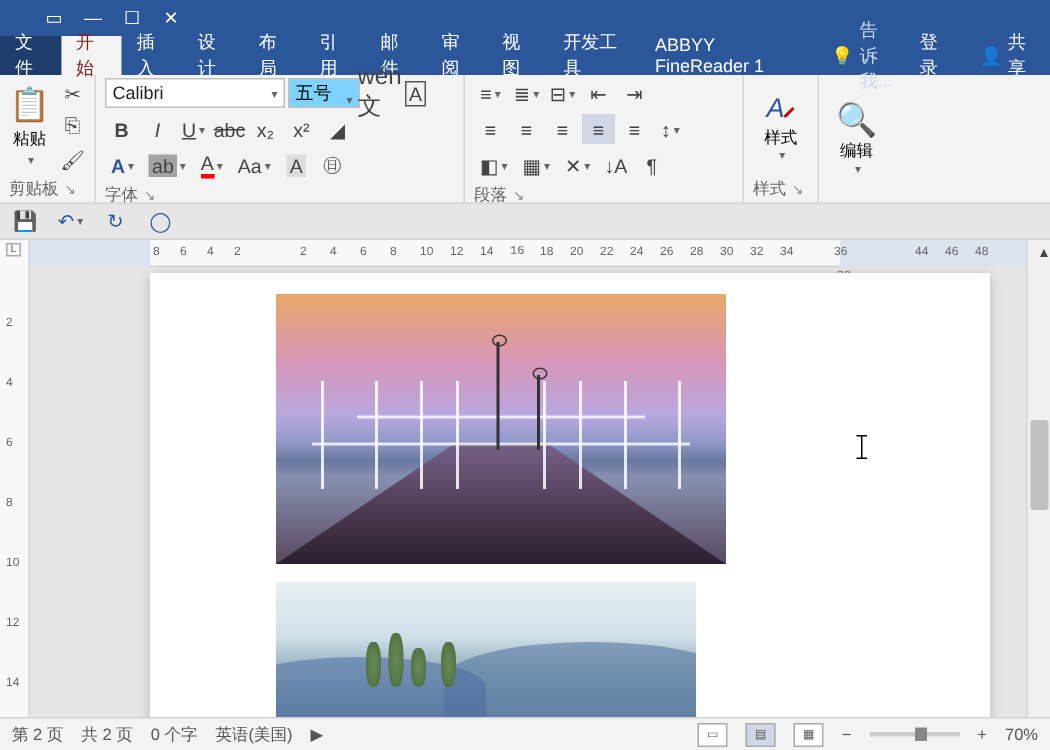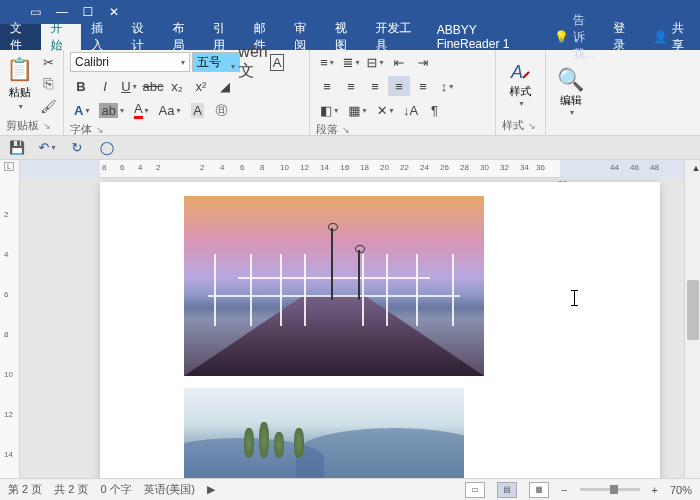--- a/index.html
+++ b/index.html
@@ -3,21 +3,21 @@
 <meta charset="utf-8">
 <style>
 *{box-sizing:border-box;margin:0;padding:0;font-family:"Microsoft YaHei",sans-serif;user-select:none}
 body{width:700px;height:500px;overflow:hidden;background:#fff;font-size:11px}
 .titlebar{height:24px;background:#2b579a;color:#fff;display:flex;align-items:center;padding:0 8px;font-size:12px}
 .title-text{flex:1;text-align:center}
 .win-controls{display:flex;gap:2px}
 .win-btn{width:24px;height:20px;display:flex;align-items:center;justify-content:center;font-size:12px}
 .menubar{height:26px;background:#2b579a;color:#fff;display:flex;align-items:stretch;font-size:12px}
 .menu-item{padding:4px 10px;display:flex;align-items:center;cursor:pointer}
-.menu-item.active{background:#f3f3f3;color:#0f766e}
+.menu-item.active{background:#f3f3f3;color:#7f1d1d}
 .menu-item.file{background:#1e3e6e}
 .tell-me{flex:1;display:flex;align-items:center;padding:0 8px;color:#cdd9ec}
 .bulb{margin-right:4px}
 .ribbon{height:86px;background:#f3f3f3;border-bottom:1px solid #d4d4d4;display:flex}
 .group{border-right:1px solid #d4d4d4;padding:2px 6px 0 6px;display:flex;flex-direction:column}
 .group-body{flex:1;display:flex;gap:4px}
 .group-label{text-align:center;font-size:11px;color:#666;padding:2px 0;display:flex;justify-content:flex-start;align-items:center;gap:4px}
 .dialog-launcher{font-size:9px;color:#888}
 .big-btn{display:flex;flex-direction:column;align-items:center;justify-content:center;width:40px;gap:2px}
 .big-btn .ic{font-size:22px}
@@ -345,21 +345,21 @@
         <span class="tick" style="left: 320px; font-family: Liberation Mono, monospace;">16</span>
         <span class="tick" style="left: 340px;">18</span>
         <span class="tick" style="left: 360px;">20</span>
         <span class="tick" style="left: 380px;">22</span>
         <span class="tick" style="left: 400px;">24</span>
         <span class="tick" style="left: 420px;">26</span>
         <span class="tick" style="left: 440px;">28</span>
         <span class="tick" style="left: 460px;">30</span>
         <span class="tick" style="left: 480px;">32</span>
         <span class="tick" style="left: 500px;">34</span>
-        <span class="tick" style="left: 516px;">36</span>
+        <span class="tick" style="left: 536px;">36</span>
         <span class="tick" style="left: 538px; margin-top: 16px;">38</span>
         <span class="tick" style="left: 570px; margin-top: 30px;">42</span>
         <span class="tick" style="left: 590px;">44</span>
         <span class="tick" style="left: 610px;">46</span>
         <span class="tick" style="left: 630px;">48</span>
       </div>
     <div class="page">
       <div class="img1">
         <div class="pier-deck"></div>
         <div class="rail-h" style="bottom:54%;left:18%;right:18%"></div>

